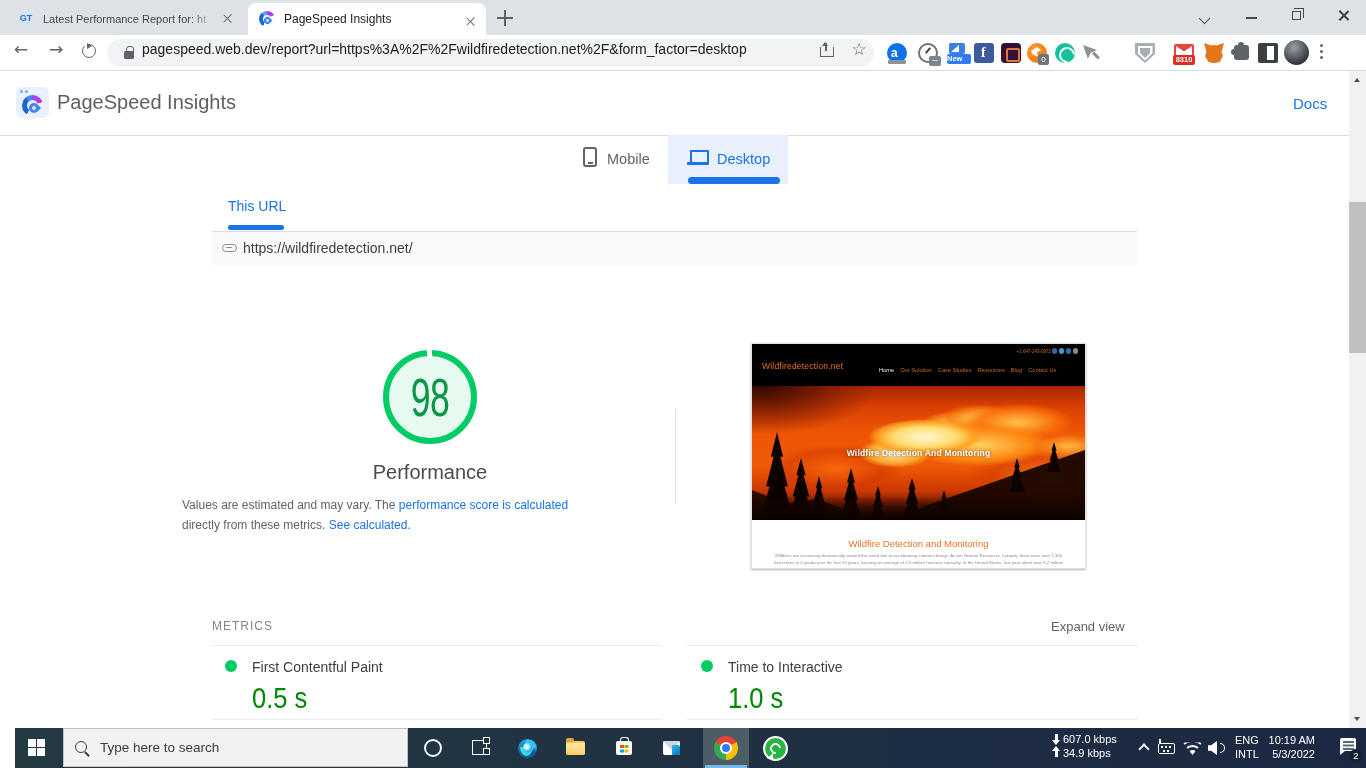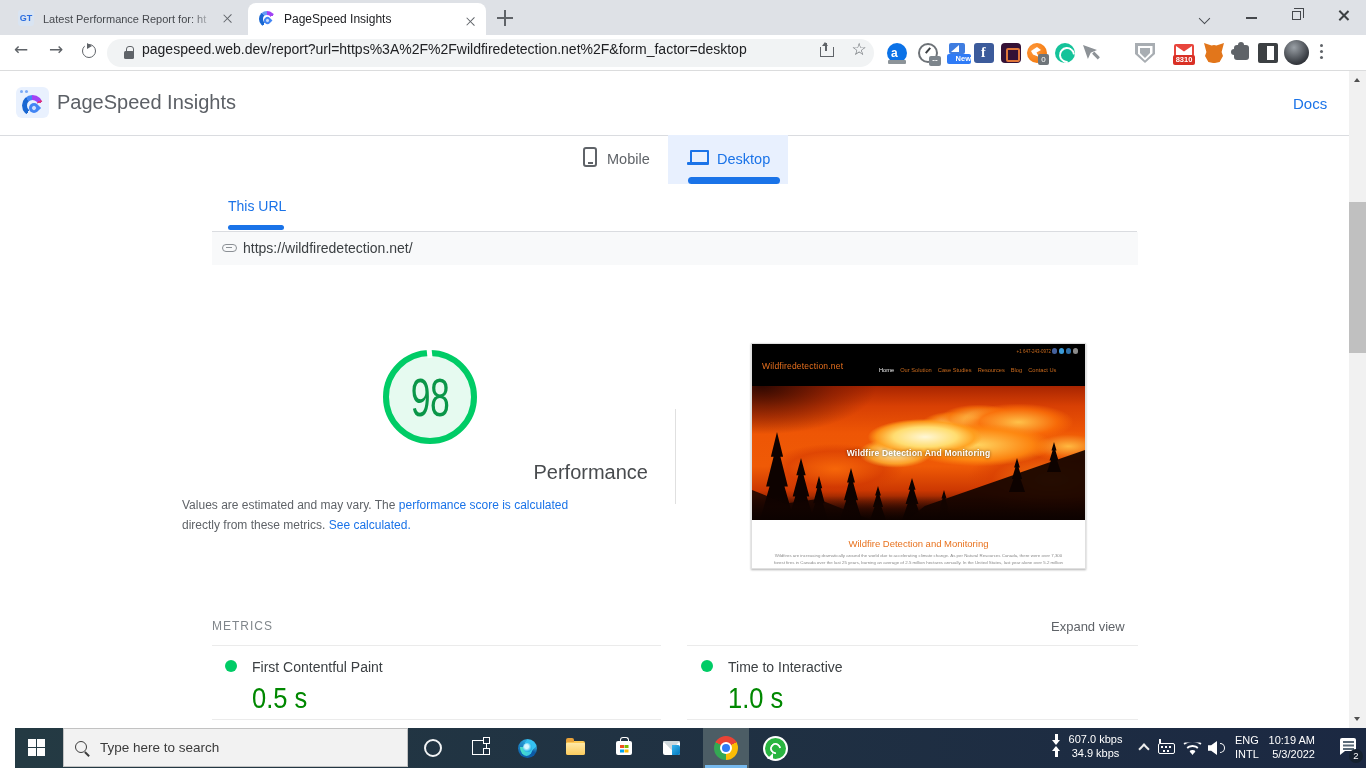--- a/index.html
+++ b/index.html
@@ -56,21 +56,21 @@
 .ext{position:absolute;top:8px;width:20px;height:20px}
 .badge{position:absolute;font-size:6.5px;font-weight:bold;color:#fff;text-align:center;border-radius:2px;line-height:9px}
 .ext-a11y{border-radius:50%;background:#0b72e7}
 .ext-a11y i{position:absolute;left:4px;top:3px;font-style:normal;color:#fff;font-size:12px;font-weight:bold}
 .ext-a11y::after{content:'';position:absolute;left:1px;bottom:-1px;width:18px;height:4px;background:#8d9499;border-radius:1px}
 .ext-speed{border-radius:50%;border:2.2px solid #6d7277;background:#fff}
 .ext-speed::before{content:'';position:absolute;left:7px;top:2px;width:2px;height:7px;background:#3c4043;transform:rotate(40deg)}
 .ext-speed .bdg{position:absolute;left:9px;top:11px;width:12px;height:10px;background:#7d858c;border-radius:2px;color:#fff;font-size:8px;line-height:8px;text-align:center}
 .ext-new .top{position:absolute;left:2px;top:0;width:16px;height:11px;background:#3f7de0;border-radius:2px}
 .ext-new .top::after{content:'';position:absolute;left:2px;top:2px;width:8px;height:7px;background:#fff;clip-path:polygon(0 100%,100% 0,100% 100%)}
-.ext-new .bdg{position:absolute;left:0;top:11px;width:24px;height:10px;background:#2f7bf6;border-radius:2px;color:#fff;font-size:7.5px;font-weight:bold;line-height:10px;text-align:right}
+.ext-new .bdg{position:absolute;left:0;top:11px;width:24px;height:10px;background:#2f7bf6;border-radius:2px;color:#fff;font-size:7.5px;font-weight:bold;line-height:10px;text-align:left}
 .ext-fb{background:#3c5b9b;border-radius:3px}
 .ext-fb i{position:absolute;left:7px;top:2px;font-style:normal;color:#fff;font-size:14px;font-weight:bold;font-family:"Liberation Serif",serif}
 .ext-iorad{background:#341136;border-radius:4px}
 .ext-iorad::before{content:'';position:absolute;left:5px;top:5px;width:10px;height:10px;border:2px solid #e0763a;border-radius:2px}
 .ext-ab{border-radius:50%;background:radial-gradient(circle at 35% 35%,#ff9a3e,#f07000)}
 .ext-ab::before{content:'';position:absolute;left:4px;top:4px;width:10px;height:10px;background:#fff;clip-path:polygon(0 40%,60% 0,100% 30%,55% 55%,80% 100%,20% 75%)}
 .ext-ab .bdg{position:absolute;left:11px;top:11px;width:11px;height:11px;background:#6e7479;border-radius:2px;color:#fff;font-size:8px;line-height:11px;text-align:center}
 .ext-gram{border-radius:50%;background:#15c39a}
 .ext-gram::before{content:'';position:absolute;left:4px;top:4px;width:12px;height:12px;border:2.5px solid #fff;border-radius:50%;border-right-color:transparent;transform:rotate(40deg)}
 .ext-click{background:transparent}
@@ -119,21 +119,21 @@
 .thisurl-pill{position:absolute;left:228px;top:154px;width:56px;height:5px;border-radius:2.5px;background:#1a73e8}
 .tabrow-div{position:absolute;left:212px;top:160px;width:925px;height:1px;background:#dadce0}
 .urlbar{position:absolute;left:212px;top:161px;width:926px;height:33px;background:#f8f9fa}
 .linkic{position:absolute;left:10px;top:12px;width:15px;height:8px;border:1.5px solid #8b9095;border-radius:4px}
 .linkic::after{content:'';position:absolute;left:3px;top:1.8px;width:6px;height:1.6px;background:#8b9095}
 .urlbar .txt{position:absolute;left:31px;top:0;line-height:33px;font-size:14px;color:#3c4043}
 
 .gauge{position:absolute;left:383px;top:279px;width:94px;height:94px;border-radius:50%;border:6px solid #00cc66;background:#e6faf0;display:flex;align-items:center;justify-content:center}
 .gauge-notch{position:absolute;left:427px;top:277px;width:5px;height:10px;background:#fff;transform:rotate(-6deg)}
 .score-txt{font-size:54px;color:#0a9648;letter-spacing:-1px;transform:scaleX(.66)}
-.perf-lb{position:absolute;left:212px;top:390px;width:436px;text-align:right;font-size:20px;color:#484b4e}
+.perf-lb{position:absolute;left:212px;top:390px;width:436px;text-align:center;font-size:20px;color:#484b4e}
 .disclaimer{position:absolute;left:182px;top:424px;width:496px;text-align:left;font-size:12px;line-height:20px;color:#5f6368}
 .disclaimer .lnk{color:#1a73e8}
 .legend{position:absolute;left:187px;top:482px;width:496px;display:flex;justify-content:center;gap:37px;align-items:center;font-size:13px;color:#4d5156}
 .lg-item{display:flex;align-items:center;gap:11px}
 .lg-tri{width:0;height:0;border-left:7.5px solid transparent;border-right:7.5px solid transparent;border-bottom:13px solid #ff3333}
 .lg-sq{width:14px;height:14px;background:#ffaa33;border-radius:2px}
 .lg-dot{width:14px;height:14px;background:#00cc66;border-radius:50%}
 .vdiv{position:absolute;left:675px;top:338px;width:1px;height:95px;background:#e0e0e0}
 
 
@@ -215,21 +215,21 @@
 .whats{position:absolute;left:748px;top:8px;width:25px;height:25px;border-radius:50%;background:#fff}
 .whats::before{content:'';position:absolute;left:2px;top:2px;width:21px;height:21px;border-radius:50%;background:#2ab540}
 .whats::after{content:'';position:absolute;left:4px;bottom:2px;width:6px;height:6px;background:#fff;clip-path:polygon(0 100%,100% 0,100% 100%)}
 .whats .ph{position:absolute;left:7px;top:7px;width:11px;height:11px;border:2.2px solid #fff;border-radius:50%;border-right-color:transparent;transform:rotate(40deg)}
 .arrw{position:absolute;width:3.2px;background:#fff}
 .arrw::after{content:'';position:absolute;left:-3.1px;width:0;height:0;border-left:4.7px solid transparent;border-right:4.7px solid transparent}
 .arr-dn{left:1040px;top:6px;height:6px}
 .arr-dn::after{top:5.5px;border-top:5.5px solid #fff}
 .arr-up{left:1040px;height:6px;top:23px}
 .arr-up::after{top:-5.5px;border-bottom:5.5px solid #fff}
-.spd{position:absolute;left:1048px;width:65px;text-align:center;font-size:11px;color:#fff}
+.spd{position:absolute;left:1048px;width:65px;text-align:left;font-size:11px;color:#fff}
 .spd1{top:5px}
 .spd2{top:19px}
 .tray-chev{position:absolute;left:1125px;top:17px;width:8px;height:8px;border-left:2px solid #ececec;border-top:2px solid #ececec;transform:rotate(45deg)}
 .kbd{position:absolute;left:1143px;top:15px;width:17px;height:11px;border:1.5px solid #fff;border-radius:2px}
 .kbd::before{content:'';position:absolute;left:2px;top:2px;width:2px;height:2px;background:#fff;box-shadow:4px 0 0 #fff,8px 0 0 #fff,2px 4px 0 #fff,6px 4px 0 #fff}
 .kbd::after{content:'';position:absolute;left:0;top:-5px;width:1.8px;height:4px;background:#fff}
 .wifi{position:absolute;left:1168px;top:13px;width:19px;height:14px;clip-path:polygon(50% 100%,0 10%,100% 10%)}
 .wifi i{position:absolute;border:2px solid #fff;border-radius:50%}
 .wifi i:nth-child(1){left:-5px;top:-1px;width:29px;height:29px}
 .wifi i:nth-child(2){left:0;top:4px;width:19px;height:19px}

